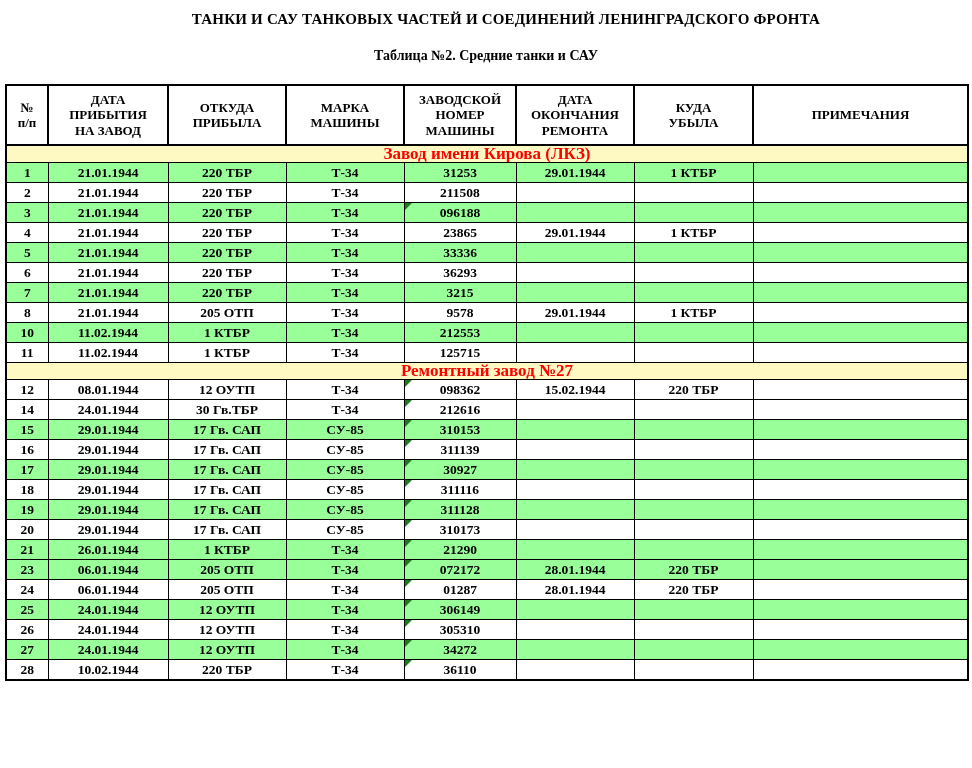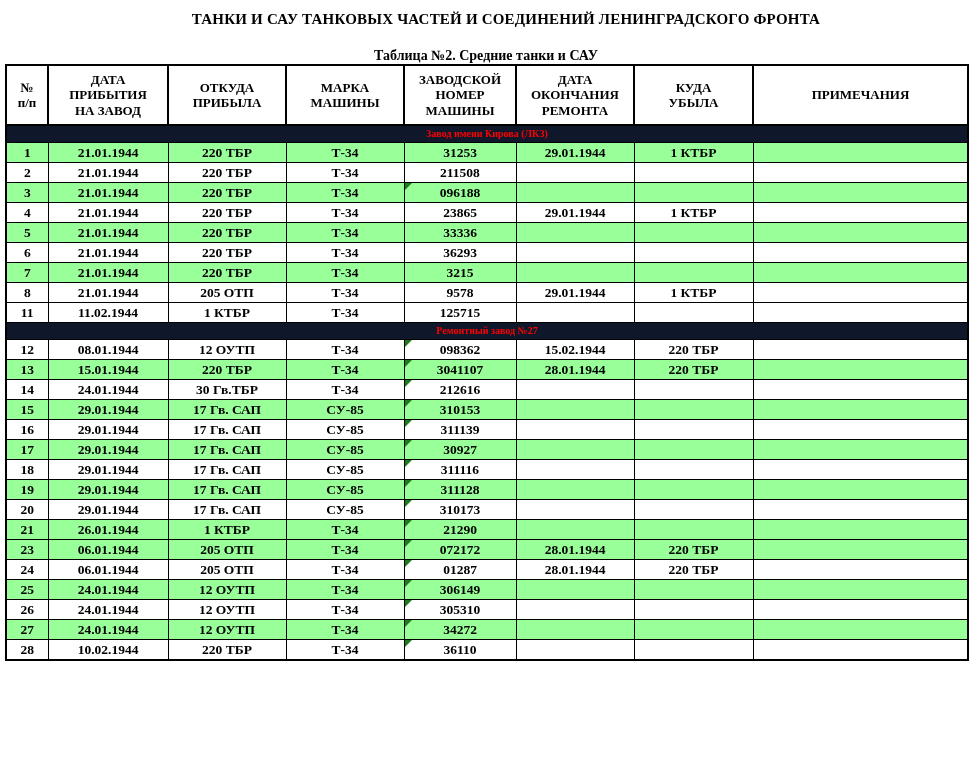--- a/index.html
+++ b/index.html
@@ -15,21 +15,21 @@
     font-weight: bold;
     font-size: 15px;
     line-height: 22px;
     letter-spacing: 0.2px;
   }
   .subtitle {
     text-align: center;
     font-weight: bold;
     font-size: 14px;
     margin-top: 18px;
-    margin-bottom: 0;
+    margin-bottom: 20px;
   }
   table.main {
     margin-left: 5px;
     width: 962px;
     border-collapse: collapse;
     table-layout: fixed;
     border: 2px solid #000;
   }
   th {
     border: 2px solid #000;
@@ -54,22 +54,22 @@
     padding: 0;
     overflow: hidden;
     white-space: nowrap;
     position: relative;
     background: #ffffff;
   }
   tr.green-row td { background: #99FF99; }
   tr.section-row td {
     height: 15px;
     line-height: 16px;
-    font-size: 10px;
-    background: #0f172a;
+    font-size: 17px;
+    background: #fef9c3;
   }
   tr.section-row td .section-label { font-weight: bold; }
   .underlined { }
   td.marker::before {
     content: "";
     position: absolute;
     top: 0;
     left: 0;
     width: 0;
     height: 0;
@@ -196,50 +196,50 @@
         <tr class="white-row">
           <td>8</td>
           <td>21.01.1944</td>
           <td>205 ОТП</td>
           <td>Т-34</td>
           <td>9578</td>
           <td>29.01.1944</td>
           <td>1 КТБР</td>
           <td></td>
         </tr>
+        <tr class="green-row">
+          <td>10</td>
+          <td>11.02.1944</td>
+          <td>1 КТБР</td>
+          <td>Т-34</td>
+          <td>212553</td>
+          <td></td>
+          <td></td>
+          <td></td>
+        </tr>
         <tr class="white-row">
           <td>11</td>
           <td>11.02.1944</td>
           <td>1 КТБР</td>
           <td>Т-34</td>
           <td>125715</td>
           <td></td>
           <td></td>
           <td></td>
         </tr>
         <tr class="section-row">
           <td colspan="8" style="color: rgb(255, 0, 0);"><span class="section-label underlined">Ремонтный завод №27</span></td>
         </tr>
         <tr class="white-row">
           <td>12</td>
           <td>08.01.1944</td>
           <td>12 ОУТП</td>
           <td>Т-34</td>
           <td class="marker">098362</td>
           <td>15.02.1944</td>
-          <td>220 ТБР</td>
-          <td></td>
-        </tr>
-        <tr class="green-row">
-          <td>13</td>
-          <td>15.01.1944</td>
-          <td>220 ТБР</td>
-          <td>Т-34</td>
-          <td class="marker">3041107</td>
-          <td>28.01.1944</td>
           <td>220 ТБР</td>
           <td></td>
         </tr>
         <tr class="white-row">
           <td>14</td>
           <td>24.01.1944</td>
           <td>30 Гв.ТБР</td>
           <td>Т-34</td>
           <td class="marker">212616</td>
           <td></td>

